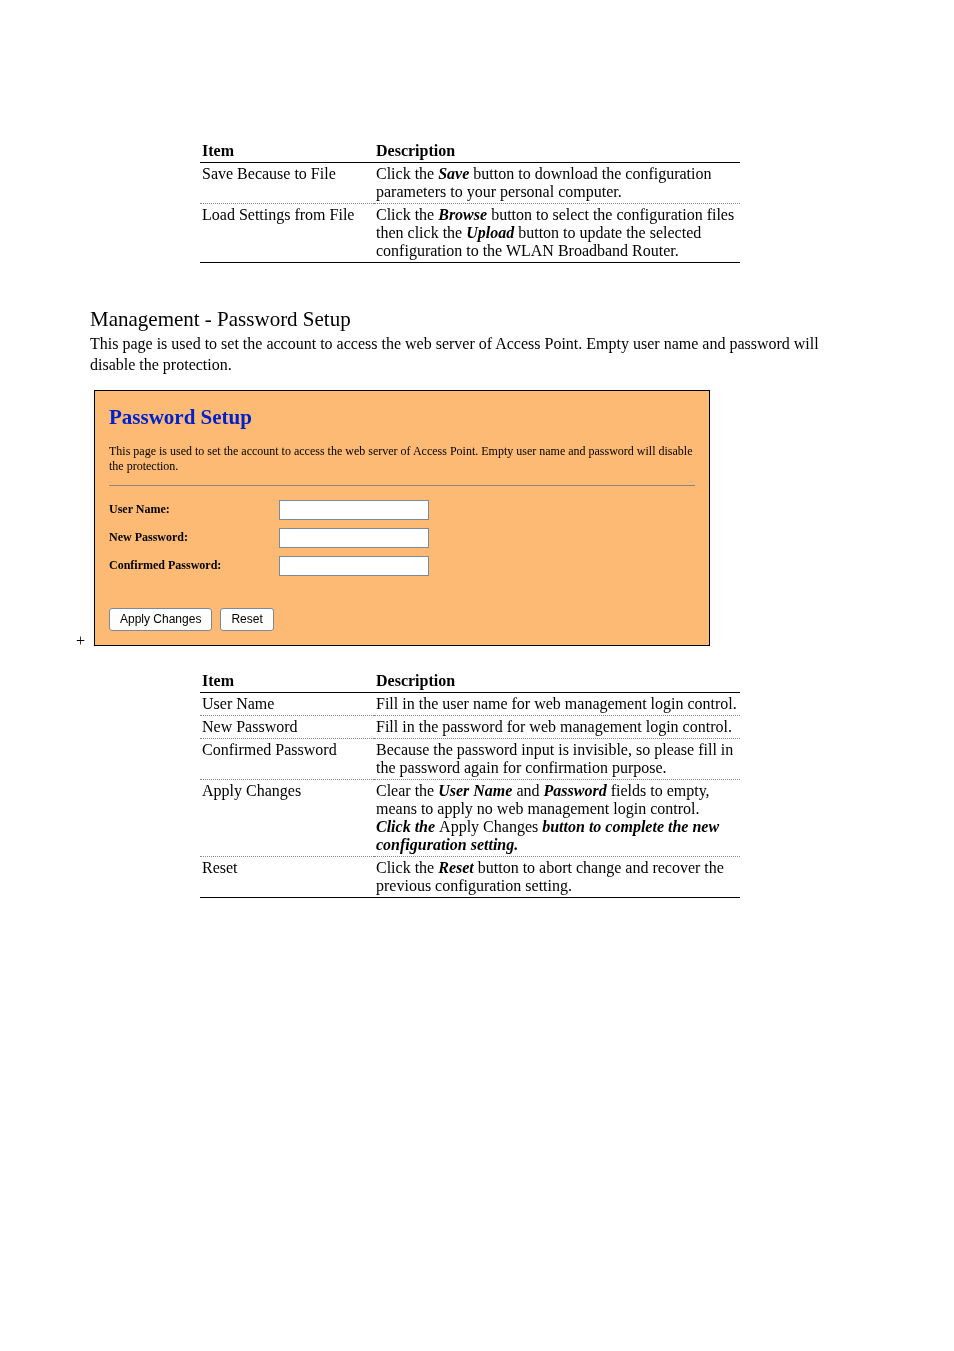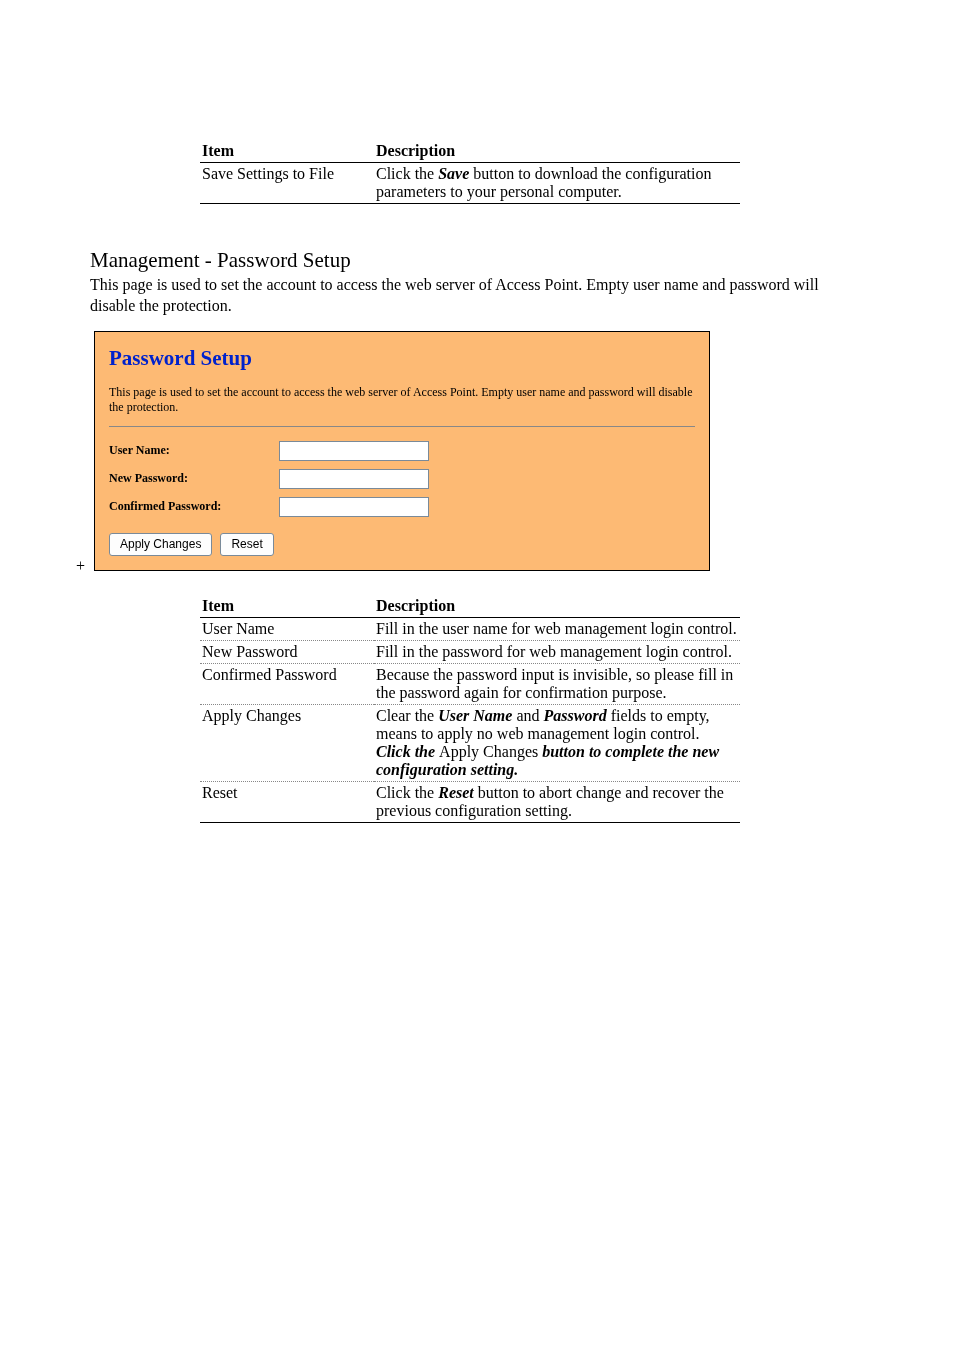--- a/index.html
+++ b/index.html
@@ -98,21 +98,21 @@
   .ui-form-input {
     width: 150px;
     height: 20px;
     font-size: 12px;
     border: 1px solid #7a8a99;
     background: #fff;
     box-sizing: border-box;
     padding: 1px 3px;
   }
   .ui-buttons {
-    margin-top: 16px;
+    margin-top: 32px;
   }
   .ui-button {
     font-family: Arial, Helvetica, sans-serif;
     font-size: 12px;
     height: 23px;
     padding: 0 10px;
     background: #fdfdfd;
     border: 1px solid #7a8a99;
     border-radius: 3px;
     margin-right: 4px;
@@ -130,22 +130,26 @@
 
   <table class="desc-table">
     <thead>
       <tr>
         <th class="col-item">Item</th>
         <th>Description</th>
       </tr>
     </thead>
     <tbody>
         <tr>
-          <td class="item-cell">Save Settings to File</td>
+          <td class="item-cell">Save Because to File</td>
           <td>Click the <span class="bi">Save</span> button to download the configuration parameters to your personal computer.</td>
+        </tr>
+        <tr>
+          <td class="item-cell">Load Settings from File</td>
+          <td>Click the <span class="bi">Browse</span> button to select the configuration files then click the <span class="bi">Upload</span> button to update the selected configuration to the WLAN Broadband Router.</td>
         </tr>
       </tbody>
   </table>
 
   <div class="section-heading">Management - Password Setup</div>
   <div class="section-intro">This page is used to set the account to access the web server of Access Point. Empty user name and password will disable the protection.</div>
 
   <div class="ui-panel-wrap">
     <span class="plus-mark">+</span>
     <div class="ui-panel">

